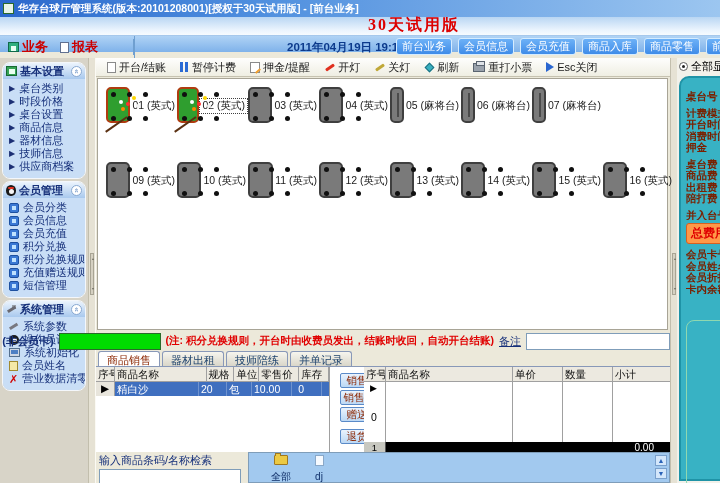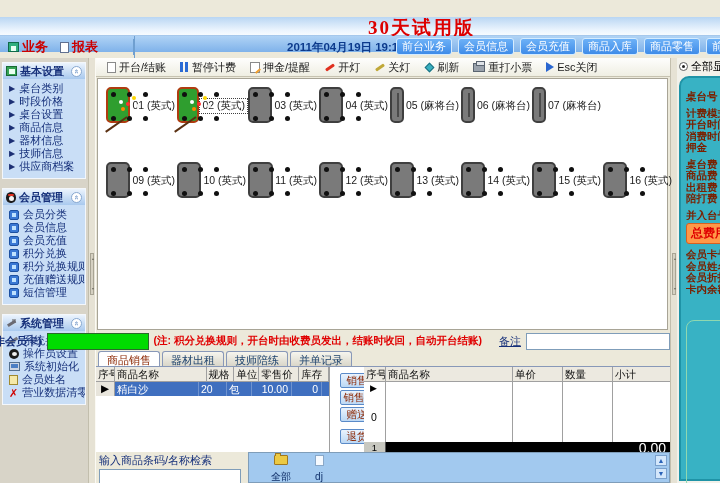--- a/index.html
+++ b/index.html
@@ -9,21 +9,21 @@
   
   .titlebar{position:absolute;left:0;top:0;width:720px;height:17px;
     background:linear-gradient(90deg,#2a68cc,#4e8ede 35%,#9cc6f0);
     display:flex;align-items:center;gap:4px;padding-left:3px;box-sizing:border-box;}
   .titlebar .win-icon{width:11px;height:11px;background:#e8f4e8;border:1px solid #2a6a2a;box-sizing:border-box;}
   .titlebar .title-text{color:#fff;font-weight:bold;font-size:10.5px;white-space:nowrap;}
 
   
   .banner{position:absolute;left:0;top:17px;width:720px;height:19px;
     background:linear-gradient(#b9d6f3,#e9f3fd 70%,#f7fbff);border-bottom:1px solid #a6c8ec;box-sizing:border-box;}
-  .banner .trial{position:absolute;left:368px;top:-2px;color:#dd0000;font-weight:bold;font-size:19px;
+  .banner .trial{position:absolute;left:368px;top:-2px;color:#dd0000;font-weight:bold;font-size:16px;
     font-family:"Liberation Serif","DejaVu Serif",serif;letter-spacing:2px;}
 
   
   .menubar{position:absolute;left:0;top:36px;width:720px;height:16px;
     background:linear-gradient(#b0d3f5,#7fb2ea);}
   .menu-left{position:absolute;left:0;top:0;height:22px;display:flex;align-items:center;padding-left:4px;gap:4px;
     border-right:1px solid #6f9fd0;width:130px;}
   .menu-btn{display:flex;align-items:center;gap:3px;padding:1px 4px;cursor:default;}
   .menu-btn .lbl{color:#cc0000;font-weight:bold;font-size:13px;}
   .home-icon{width:11px;height:10px;background:#2fae7e;border:1px solid #0f6a4a;position:relative;box-sizing:border-box;}
@@ -32,21 +32,21 @@
   .menu-sep{width:1px;height:16px;background:#6f9fd0;margin-left:auto;}
   .menu-date{position:absolute;left:287px;top:4px;color:#0c3a8c;font-weight:bold;font-size:11.5px;white-space:nowrap;}
   .menu-right{position:absolute;left:396px;top:2px;display:flex;gap:6px;}
   .blue-btn{height:17px;min-width:42px;padding:0 5px;box-sizing:border-box;display:flex;align-items:center;justify-content:center;
     background:linear-gradient(#6db1f7,#3f8ce8);border:1px solid #d5ecff;border-radius:3px;
     color:#fff;font-size:11px;white-space:nowrap;}
 
   
   .sidebar{position:absolute;left:0;top:58px;width:88px;height:425px;background:#d8d4c8;
     padding:4px 2px 0 2px;box-sizing:border-box;}
-  .group{margin-bottom:9px;border:1px solid #f4f7fb;border-radius:0;overflow:hidden;}
+  .group{margin-bottom:2px;border:1px solid #f4f7fb;border-radius:8px;overflow:hidden;}
   .group-header{height:16px;background:linear-gradient(#ecf4fd,#a9c9ee);display:flex;align-items:center;gap:3px;
     padding:0 3px;}
   .group-header .gtitle{color:#16307a;font-weight:bold;font-size:11px;white-space:nowrap;}
   .collapse-btn{margin-left:auto;width:11px;height:11px;border-radius:50%;background:#fff;border:1px solid #88a8d0;
     color:#4878b8;font-size:8px;line-height:9px;text-align:center;box-sizing:border-box;}
   .collapse-btn span{display:inline-block;transform:rotate(90deg);}
   .group-items{background:#c9def6;padding:3px 2px 5px 3px;}
   .side-item{height:13px;display:flex;align-items:center;gap:4px;padding-left:3px;color:#16307a;white-space:nowrap;}
   .arrow-ic{color:#1c2f74;font-size:8px;line-height:8px;}
   .sq-ic{width:10px;height:10px;border-radius:2px;background:#3a78d4;border:1px solid #1c4fa0;position:relative;box-sizing:border-box;flex:none;}
@@ -111,53 +111,53 @@
   .mj-inner{position:absolute;left:5px;top:4px;right:5px;bottom:4px;border:1px solid #4a4a4a;
     background:repeating-linear-gradient(90deg,#c9c9c9 0 2px,#999 2px 4px);}
   .tbl-label{margin-top:2px;font-size:10.5px;color:#1a1a1a;white-space:nowrap;padding:0 2px;}
   .tbl-label.sel{border:1px dotted #404040;}
 
   
   .swipe-row{position:absolute;left:0;top:274px;width:574px;height:18px;display:flex;align-items:center;gap:5px;padding-left:4px;box-sizing:border-box;justify-content:flex-end;}
   .swipe-label{color:#16307a;font-weight:bold;white-space:nowrap;}
   .swipe-input{width:96px;height:13px;background:#00dc00;border:1px solid #2a6a2a;}
   .swipe-note{color:#e00000;font-weight:bold;font-size:10.5px;white-space:nowrap;}
-  .remark-label{color:#16307a;white-space:nowrap;margin-left:12px;text-decoration:underline;}
+  .remark-label{color:#16307a;white-space:nowrap;margin-left:0;text-decoration:underline;}
   .remark-input{width:138px;height:13px;background:#fff;border:1px solid #7f9db9;}
 
   
   .tabs{position:absolute;left:2px;top:293px;height:15px;display:flex;gap:2px;}
   .tab{padding:1px 8px 0 8px;border:1px solid #8898b8;border-bottom:none;border-radius:3px 3px 0 0;
     background:linear-gradient(#f6f5ee,#d9d6c9);color:#20456e;white-space:nowrap;}
   .tab.active{background:#fff;color:#8b2500;}
 
   
   .grids{position:absolute;left:0;top:308px;width:574px;height:86px;background:#fff;border-top:1px solid #8898b8;box-sizing:border-box;}
   .grid-header{display:flex;height:15px;background:#ece9e0;border-bottom:1px solid #a0a0a0;box-sizing:border-box;}
   .gh{border-right:1px solid #a0a0a0;box-sizing:border-box;padding:1px 0 0 2px;font-size:10.5px;color:#111;overflow:hidden;white-space:nowrap;}
   .left-grid{position:absolute;left:0;top:0;width:234px;height:86px;border-right:1px solid #a0a0a0;box-sizing:border-box;overflow:hidden;}
   .lrow{display:flex;height:14px;background:#3f6fbf;color:#fff;}
   .lc{border-right:1px solid #6f93cf;box-sizing:border-box;padding:1px 2px 0 2px;overflow:hidden;white-space:nowrap;font-size:10.5px;}
   .ind{background:#e8e5dc;color:#000;border-right:1px solid #a0a0a0;text-align:center;padding:0;}
-  .num{text-align:right;padding-right:3px;}
+  .num{text-align:right;padding-right:17px;}
 
   .btn-col{position:absolute;left:244px;top:6px;width:34px;display:flex;flex-direction:column;}
   .act-btn{height:15px;margin-bottom:2px;background:linear-gradient(#eaf3fd,#bcd8f4);border:1px solid #5a8ac8;border-radius:2px;
     color:#8b2500;font-size:10.5px;display:flex;align-items:center;justify-content:center;box-sizing:border-box;white-space:nowrap;}
   .act-btn.gap{margin-top:5px;}
 
   .right-grid{position:absolute;left:268px;top:0;width:306px;height:86px;box-sizing:border-box;}
   .rbody{position:relative;display:flex;height:60px;}
   .rc{border-right:1px solid #a0a0a0;box-sizing:border-box;height:100%;}
   .rbody .first{background:#fff;position:relative;}
   .r-arrow{position:absolute;left:6px;top:1px;font-size:9px;color:#000;}
   .r-zero{position:absolute;left:7px;top:29px;color:#000;font-size:10.5px;}
   .grid-footer{position:absolute;left:0;bottom:0;width:306px;height:11px;background:#000;display:flex;align-items:center;box-sizing:border-box;}
   .gf-count{width:22px;height:11px;background:#c8c8c0;color:#000;font-size:9.5px;text-align:center;border-right:1px solid #555;box-sizing:border-box;}
-  .gf-total{margin-left:auto;color:#fff;font-size:14px;padding-right:4px;}
+  .gf-total{margin-left:auto;color:#fff;font-size:10px;padding-right:16px;}
 
   
   .bottom{position:absolute;left:0;top:394px;width:574px;height:31px;background:#ece9da;}
   .search-wrap{position:absolute;left:3px;top:1px;}
   .search-label{color:#16307a;white-space:nowrap;}
   .search-input{margin-top:1px;width:136px;height:13px;background:#fff;border:1px solid #7f9db9;display:block;}
   .cat-panel{position:absolute;left:152px;top:0;width:422px;height:31px;background:#a2c9ef;border:1px solid #7f9db9;box-sizing:border-box;}
   .cat-item{position:absolute;top:2px;width:36px;display:flex;flex-direction:column;align-items:center;gap:5px;}
   .cat-item .clabel{font-size:10px;color:#10306a;}
   .folder-icon{width:14px;height:10px;background:#ecc943;border:1px solid #a07820;border-radius:1px;position:relative;box-sizing:border-box;}
@@ -177,20 +177,24 @@
   .tp-gap{height:5px;}
   .tp-total{display:inline-block;background:#ff9848;border:1px solid #d86020;border-radius:3px;color:#e00000;
     font-weight:bold;font-size:12px;padding:1px 4px;margin:3px 0 4px 0;white-space:nowrap;}
   .tp-box{position:absolute;left:5px;top:242px;width:104px;height:168px;border:1px solid #8fd8b0;border-radius:8px;}
 </style>
 </head>
 <body>
 
 <div class="screen">
 
+  <div class="titlebar">
+    <span class="win-icon"></span>
+    <span class="title-text">华存台球厅管理系统(版本:20101208001)[授权于30天试用版] - [前台业务]</span>
+  </div>
 
   <div class="banner">
     <span class="trial">30天试用版</span>
   </div>
 
   <div class="menubar">
     <div class="menu-left">
       <div class="menu-btn">
         <span class="home-icon"></span>
         <span class="lbl">业务</span>

